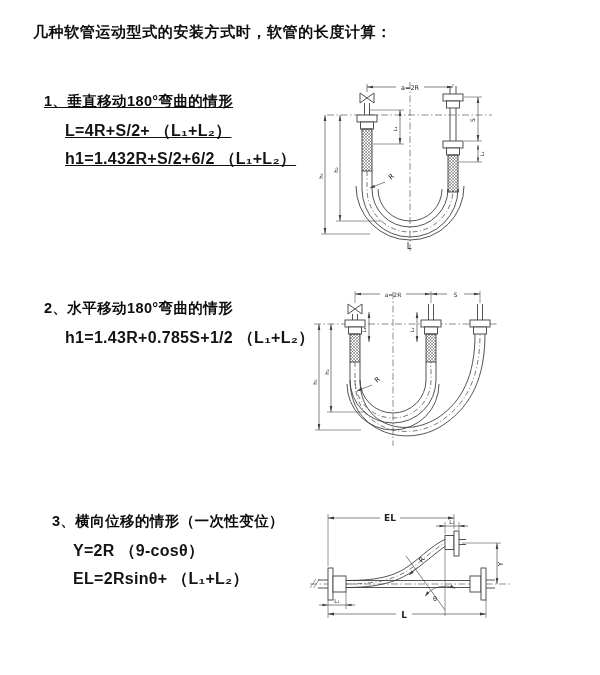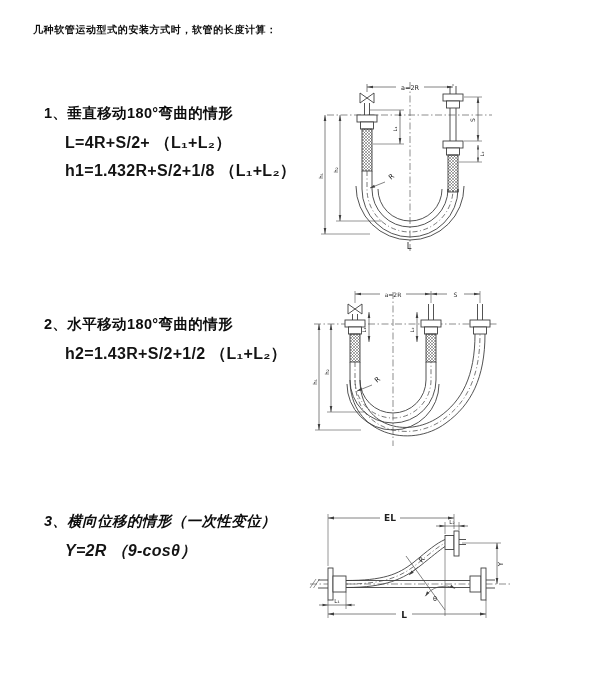--- a/index.html
+++ b/index.html
@@ -2,27 +2,27 @@
 <html><head>
 <meta charset="utf-8">
 <style>
   html,body{margin:0;padding:0;}
   body{
     width:600px;height:675px;position:relative;background:#ffffff;
     font-family:"Liberation Sans","DejaVu Sans",sans-serif;color:#111;
     outline:1px solid #e9e9e9;overflow:hidden;
   }
   .page-title{
-    position:absolute;left:33px;top:23px;font-size:10px;font-weight:700;
+    position:absolute;left:33px;top:23px;font-size:15px;font-weight:700;
     letter-spacing:0.6px;color:#0d0d0d;
   }
   .section{position:absolute;width:300px;}
-  .sec1{left:44px;top:104px;}
-  .sec2{left:44px;top:299px;margin-top:16px;}
-  .sec3{left:44px;top:512px;font-style:italic;}
+  .sec1{left:44px;top:92px;text-decoration:underline;}
+  .sec2{left:44px;top:299px;}
+  .sec3{left:52px;top:512px;}
   .sec-heading{font-size:14.5px;font-weight:700;letter-spacing:0.4px;margin:0 0 10px 0;color:#0d0d0d;}
   .formula{
     font-size:16px;font-weight:700;letter-spacing:0.3px;color:#141414;
     margin:0 0 0 21px;height:28px;line-height:20px;
   }
   .diagram{position:absolute;}
   #d1{left:312px;top:74px;width:270px;height:182px;}
   #d2{left:306px;top:284px;width:297px;height:172px;}
   #d3{left:302px;top:498px;width:300px;height:147px;}
   svg{display:block;}
@@ -39,31 +39,32 @@
   svg rect.fit{fill:#ffffff;}
 </style>
 </head>
 <body>
 
 <div class="page-title">几种软管运动型式的安装方式时，软管的长度计算：</div>
 
 <div class="section sec1">
   <div class="sec-heading">1、垂直移动180°弯曲的情形</div>
   <div class="formula">L=4R+S/2+ （L₁+L₂）</div>
-  <div class="formula">h1=1.432R+S/2+1/8 （L₁+L₂）</div>
+  <div class="formula">h1=1.432R+S/2+6/2 （L₁+L₂）</div>
 </div>
 
 <div class="section sec2">
   <div class="sec-heading">2、水平移动180°弯曲的情形</div>
-  <div class="formula">h2=1.43R+S/2+1/2 （L₁+L₂）</div>
+  <div class="formula">h1=1.43R+0.785S+1/2 （L₁+L₂）</div>
 </div>
 
 <div class="section sec3">
   <div class="sec-heading">3、横向位移的情形（一次性变位）</div>
   <div class="formula">Y=2R （9-cosθ）</div>
+  <div class="formula">EL=2Rsinθ+ （L₁+L₂）</div>
 </div>
 
 <div class="diagram" id="d1">
 <svg viewBox="0 0 270 182" width="270" height="182">
   <defs>
     <pattern id="br1" width="3" height="3" patternUnits="userSpaceOnUse">
       <path d="M0,3 L3,0 M0,0 L3,3" stroke="#5a5a5a" stroke-width="0.45"></path>
     </pattern>
   </defs>
 

